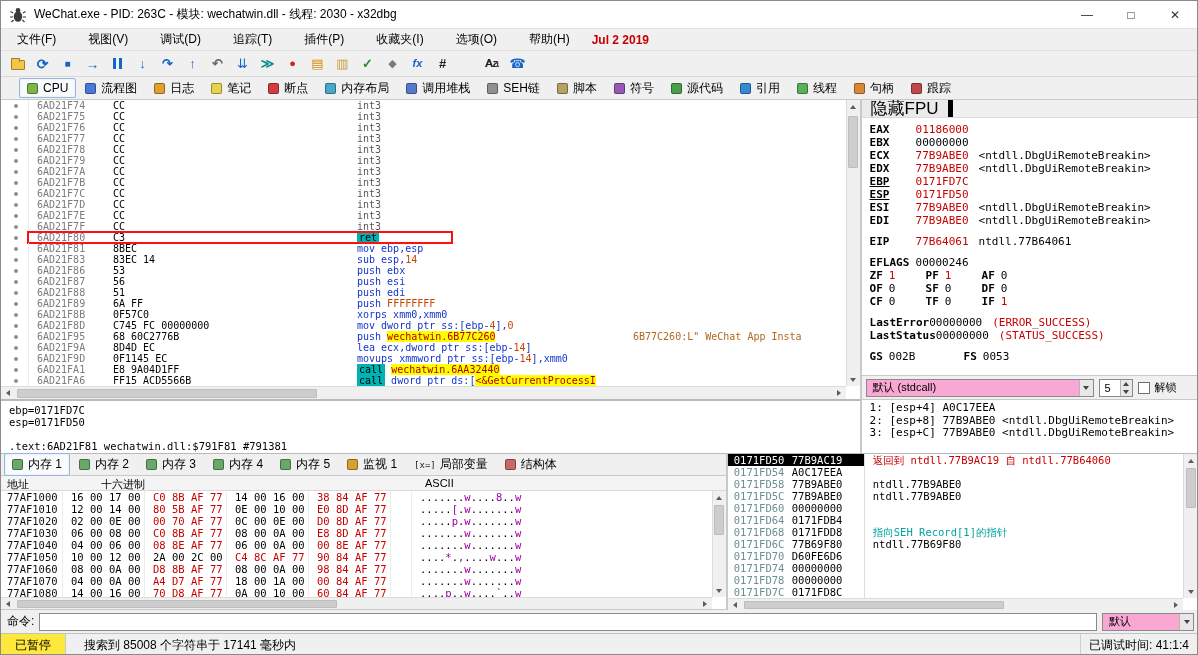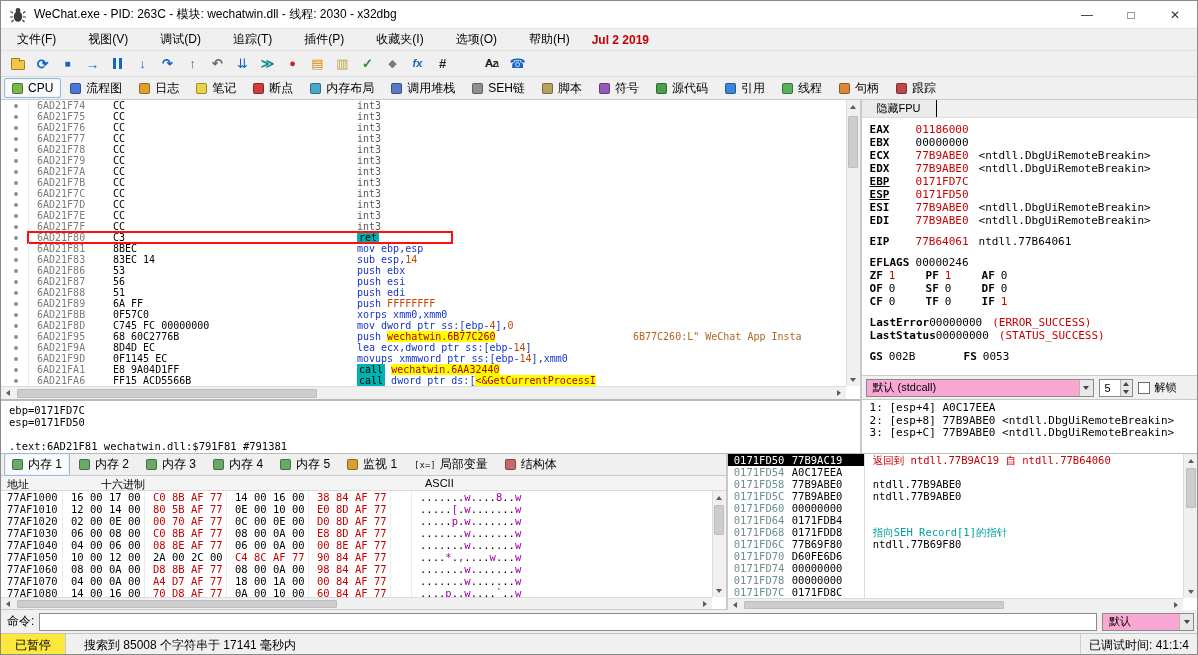--- a/index.html
+++ b/index.html
@@ -20,21 +20,21 @@
 
   
   .toolbar{height:26px;background:#f0f0f0;display:flex;align-items:center;padding-left:4px;border-bottom:1px solid #dadada}
   .tbtn{width:23px;height:22px;display:inline-flex;align-items:center;justify-content:center;margin:0 1px;border-radius:2px}
   .tbtn .glyph{font-size:13px;line-height:1}
   .folder{width:14px;height:10px;background:#f3c64a;border:1px solid #a5801f;position:relative;margin-top:3px;border-radius:1px}
   .folder::before{content:"";position:absolute;top:-3px;left:-1px;width:7px;height:3px;background:#f3c64a;border:1px solid #a5801f;border-bottom:none;border-radius:1px 1px 0 0}
   .pbar{display:inline-block;width:3px;height:11px;background:#1565c8;margin:0 1.5px}
 
   
-  .tabbar{height:23px;background:#f0f0f0;display:flex;align-items:center;padding-left:3px;border-bottom:1px solid #c9c9c9;white-space:nowrap}
+  .tabbar{height:23px;background:#f0f0f0;display:flex;align-items:center;padding-left:18px;border-bottom:1px solid #c9c9c9;white-space:nowrap}
   .vtab{display:inline-flex;align-items:center;padding:2px 7px;font-size:12px;color:#000;border:1px solid transparent;border-radius:2px;margin-right:1px}
   .vtab.active{background:#fbfcfe;border-color:#98b8dd;box-shadow:inset 0 0 3px #d9e6f7}
   .ticon{width:11px;height:11px;border-radius:2px;margin-right:5px;border:1px solid rgba(0,0,0,.35);flex:0 0 auto}
   .tprefix{font-family:"DejaVu Sans Mono",monospace;font-size:9px;margin-right:4px;color:#222}
 
   
   .main{height:509px;display:flex;flex-direction:column;background:#f0f0f0}
   .toprow{height:353px;display:flex}
   .disasm-col{width:862px;border-right:2px solid #c9c9c9;display:flex;flex-direction:column}
   .regs-col{width:336px;display:flex;flex-direction:column;background:#fff}
@@ -58,21 +58,21 @@
   .tk-cb{background:#00b3b3;color:#000;padding:0 2px}
   .tk-fy{background:#ffff00;color:#b40000}
   .drow.boxed::after{content:"";position:absolute;left:26px;width:422px;top:-1px;bottom:-1px;border:2px solid #ff1010;pointer-events:none}
 
   
   .infobox{height:53px;background:#fff;border-top:1px solid #b9b9b9;padding:3px 8px;font-family:"DejaVu Sans Mono",monospace;font-size:10.5px;line-height:12px;color:#000;overflow:hidden}
 
   
   .regs{height:276px;background:#fff;overflow:hidden;border-bottom:1px solid #c9c9c9}
   .fpu-str{height:18px;background:#f0f0f0;border-bottom:1px solid #dcdcdc;display:flex;align-items:center}
-  .fpu-btn{font-size:11px;color:#000;padding:0 15px;border-right:1px solid #000000;height:100%;display:flex;align-items:center;background:#eaeaea}
+  .fpu-btn{font-size:17px;color:#000;padding:0 9px;border-right:5px solid #000000;height:100%;display:flex;align-items:center;background:#eaeaea}
   .regs-body{padding:5px 8px;font-family:"DejaVu Sans Mono",monospace;font-size:11px;line-height:13px;white-space:pre}
   .rrow{height:13px;display:flex}
   .rgap{height:8px}
   .rname{display:inline-block;min-width:46px;font-weight:bold;color:#000}
   .rname.u{text-decoration:underline}
   .rcomment{color:#000;margin-left:10px}
   .v-r{color:#c80000}
   .v-k{color:#000}
   .v-t{color:#00a3a3}
   .fpair{display:inline-block;width:56px}

